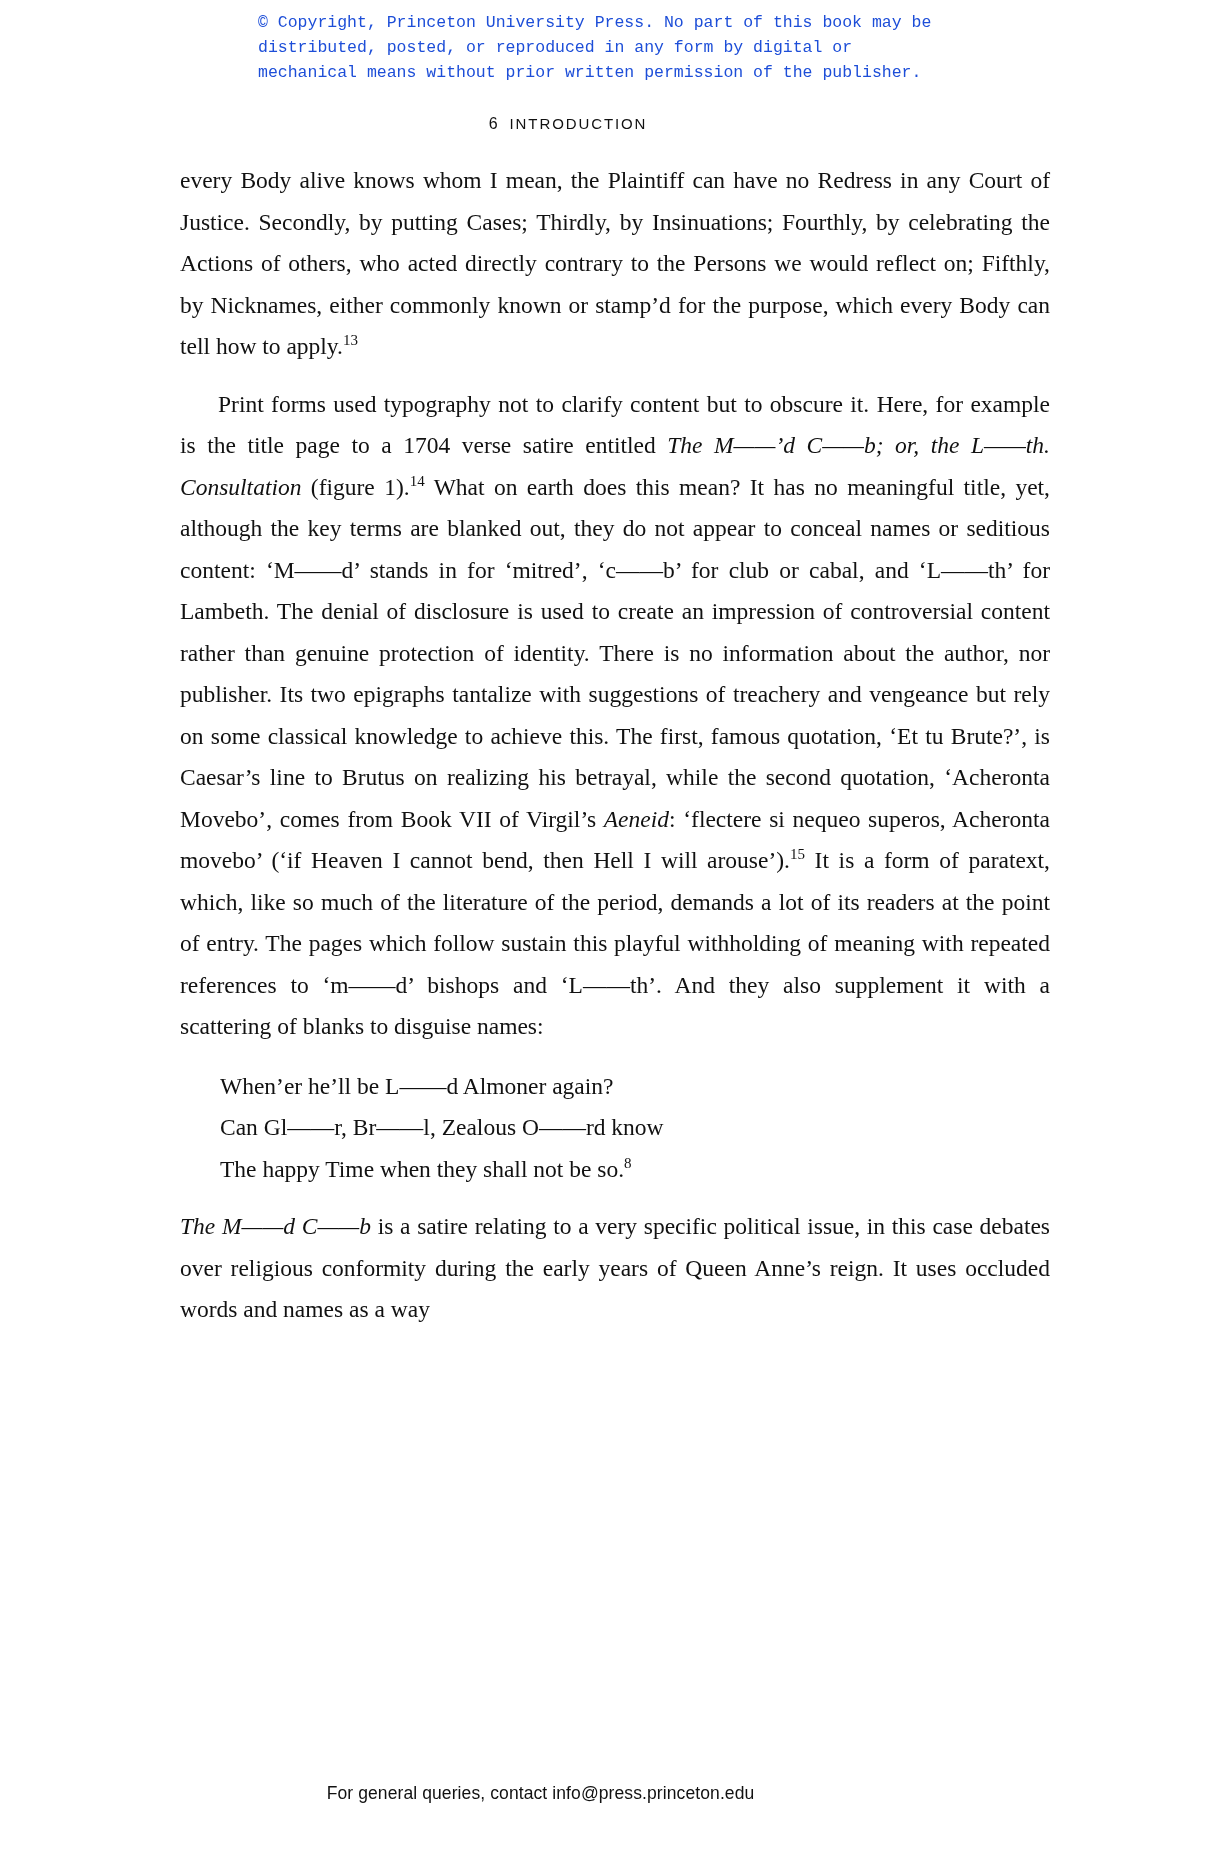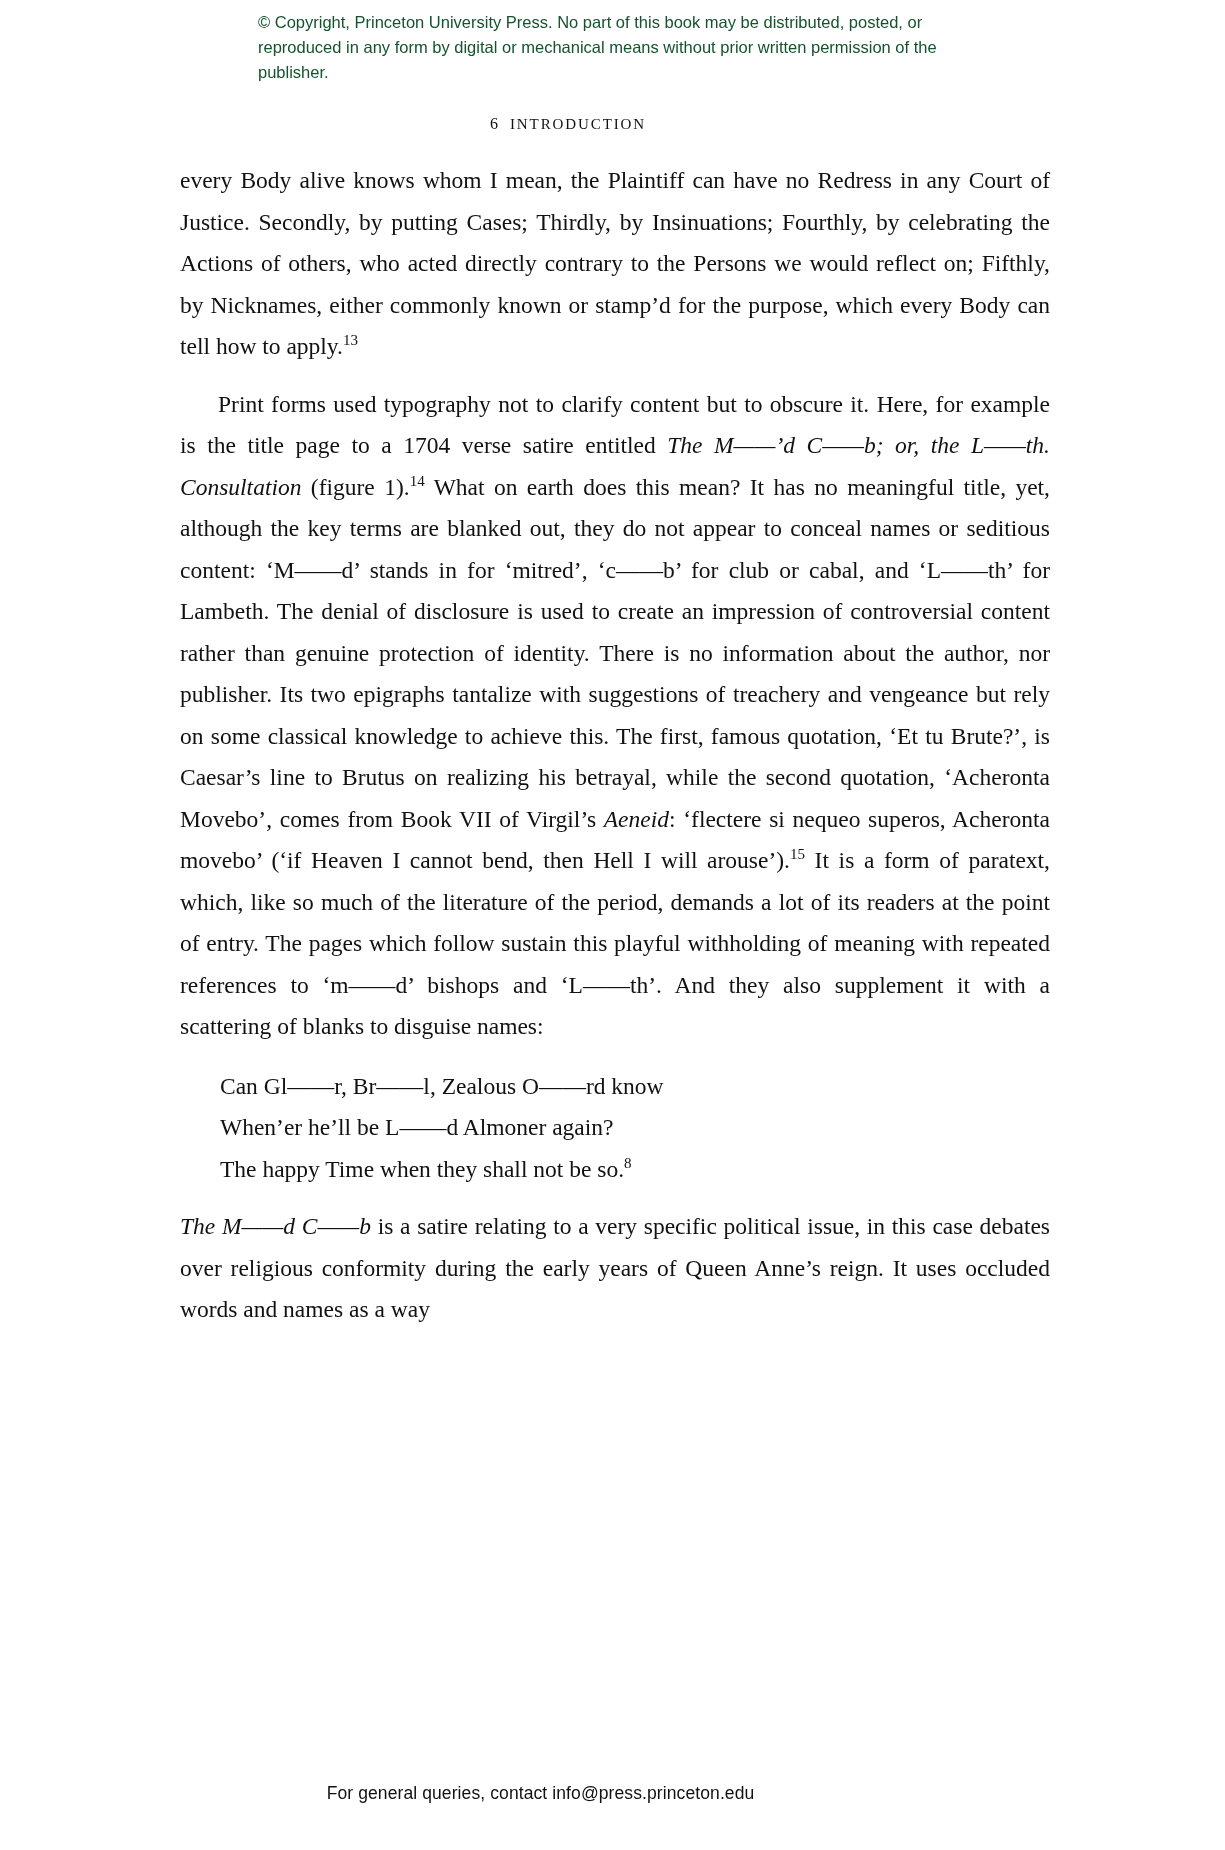--- a/index.html
+++ b/index.html
@@ -22,35 +22,35 @@
     width: 1225px;
     height: 1850px;
   }
 
   
   .copyright {
     position: absolute;
     top: 10px;
     left: 258px;
     width: 700px;
-    font-family: Liberation Sans, sans-serif;
+    font-family: Liberation Mono, monospace;
     font-size: 16.5px;
     line-height: 1.52;
-    color: #14532d;
+    color: #1d4ed8;
     text-align: left;
   }
 
   
   .running-head {
     position: absolute;
     top: 115px;
     left: 0;
     width: 1136px;
     text-align: center;
-    font-family: Liberation Serif, serif;
+    font-family: Liberation Sans, sans-serif;
     font-size: 16px;
     color: #111111;
   }
   .running-head .folio {
     margin-right: 12px;
   }
   .running-head .chap {
     letter-spacing: 1.9px;
     font-size: 15px;
   }
@@ -123,22 +123,22 @@
 
   <div class="textblock">
 
     <p class="body">every Body alive knows whom I mean, the Plaintiff can have no Redress in any Court of Justice. Secondly, by putting Cases; Thirdly, by Insinuations; Fourthly, by celebrating the Actions of others, who acted directly contrary to the Persons we would reflect on; Fifthly, by Nicknames, either commonly known or stamp’d for the purpose, which every Body can tell how to apply.<sup>13</sup></p>
 
     <div class="gap-para"></div>
 
     <p class="body indent">Print forms used typography not to clarify content but to obscure it. Here, for example is the title page to a 1704 verse satire entitled <i>The M——’d C——b; or, the L——th. Consultation</i> (figure 1).<sup>14</sup> What on earth does this mean? It has no meaningful title, yet, although the key terms are blanked out, they do not appear to conceal names or seditious content: ‘M——d’ stands in for ‘mitred’, ‘c——b’ for club or cabal, and ‘L——th’ for Lambeth. The denial of disclosure is used to create an impression of controversial content rather than genuine protection of identity. There is no information about the author, nor publisher. Its two epigraphs tantalize with suggestions of treachery and vengeance but rely on some classical knowledge to achieve this. The first, famous quotation, ‘Et tu Brute?’, is Caesar’s line to Brutus on realizing his betrayal, while the second quotation, ‘Acheronta Movebo’, comes from Book VII of Virgil’s <i>Aeneid</i>: ‘flectere si nequeo superos, Acheronta movebo’ (‘if Heaven I cannot bend, then Hell I will arouse’).<sup>15</sup> It is a form of paratext, which, like so much of the literature of the period, demands a lot of its readers at the point of entry. The pages which follow sustain this playful withholding of meaning with repeated references to ‘m——d’ bishops and ‘L——th’. And they also supplement it with a scattering of blanks to disguise names:</p>
 
     <div class="verse">
+      <div>When’er he’ll be L——d Almoner again?</div>
       <div>Can Gl——r, Br——l, Zealous O——rd know</div>
-      <div>When’er he’ll be L——d Almoner again?</div>
       <div>The happy Time when they shall not be so.<sup>8</sup></div>
     </div>
 
     <div class="gap-para"></div>
 
     <p class="body"><i>The M——d C——b</i> is a satire relating to a very specific political issue, in this case debates over religious conformity during the early years of Queen Anne’s reign. It uses occluded words and names as a way</p>
 
   </div>
 
   <div class="footer">For general queries, contact info@press.princeton.edu</div>

